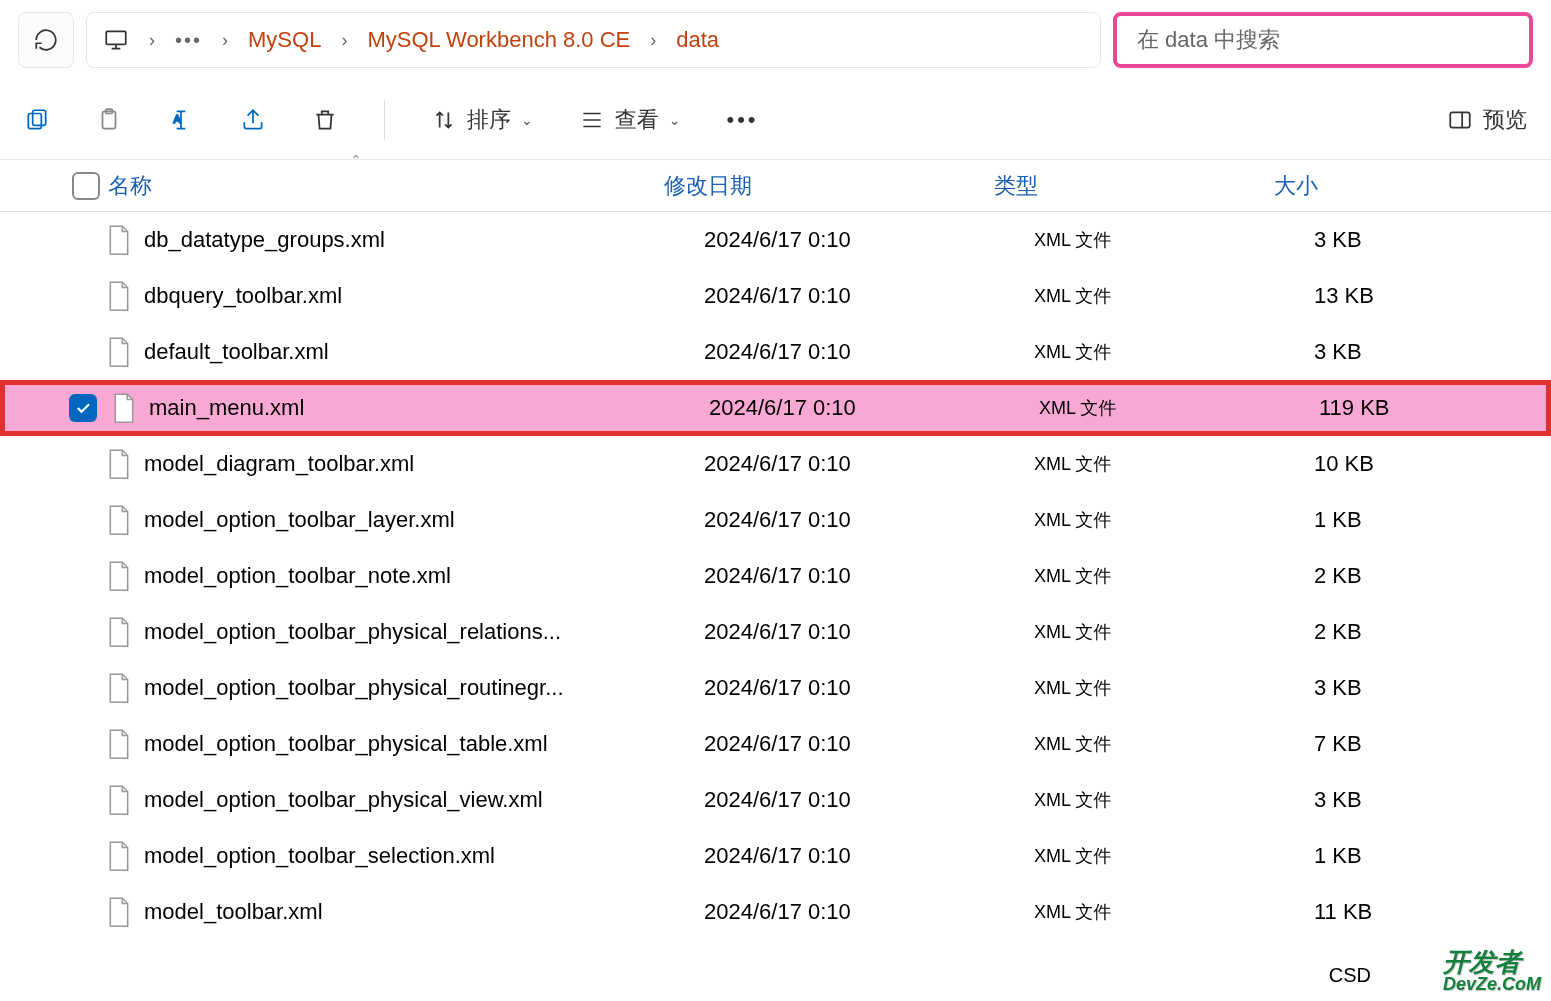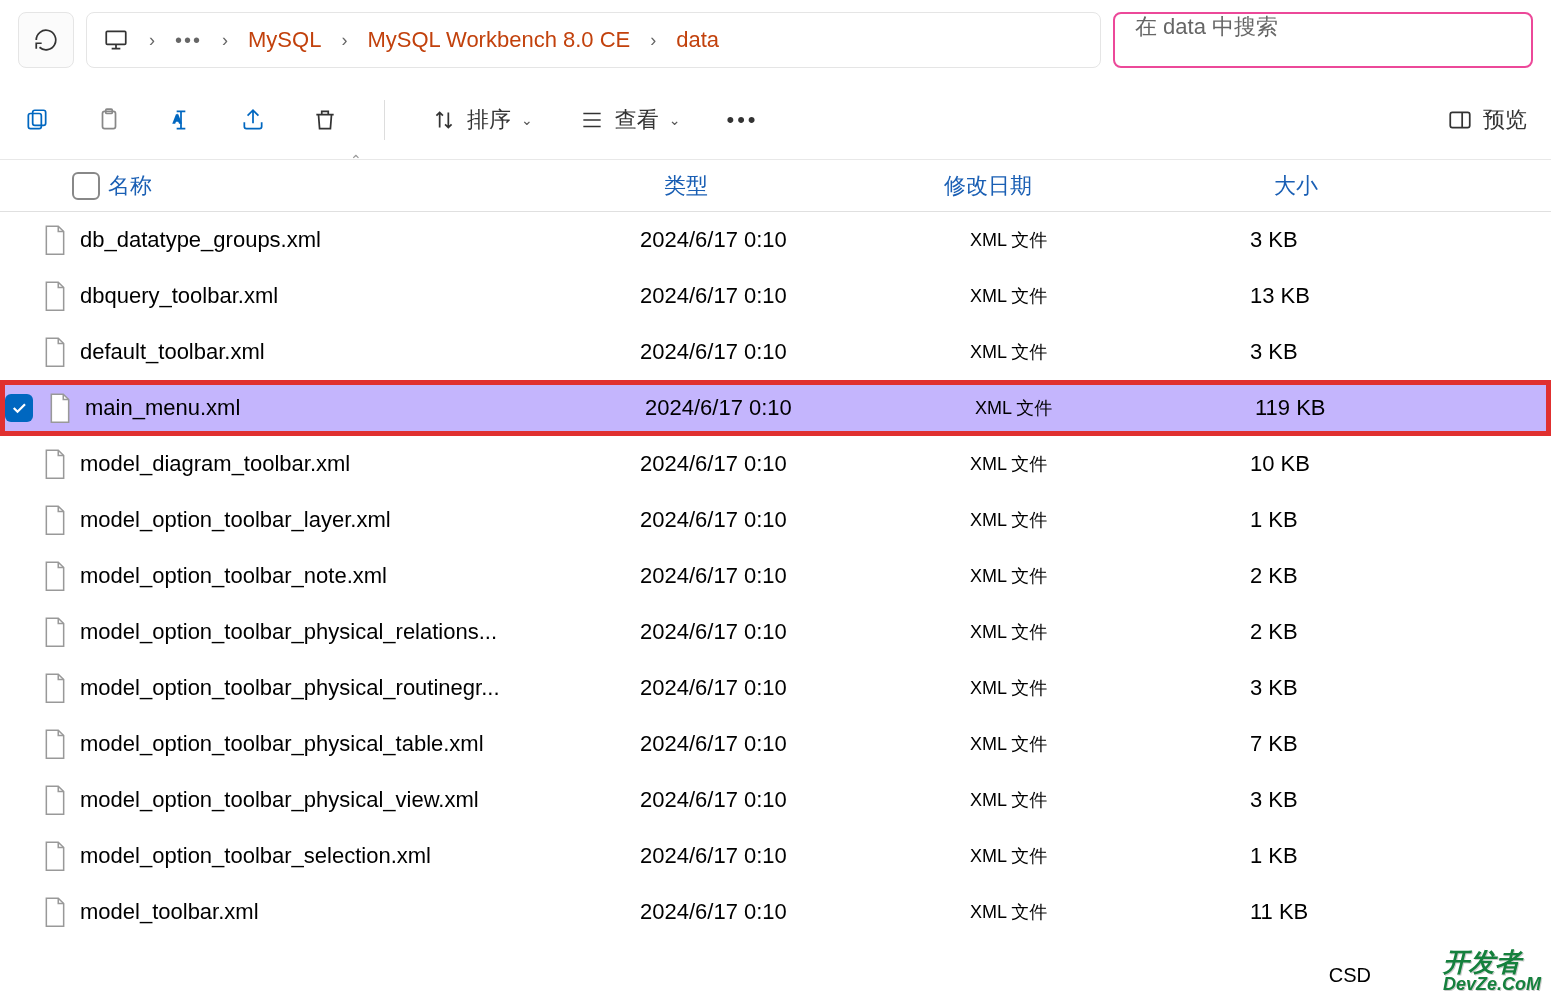--- a/index.html
+++ b/index.html
@@ -5,21 +5,21 @@
 * { margin: 0; padding: 0; box-sizing: border-box; font-family: "Segoe UI", "Microsoft YaHei", sans-serif; }
 body { background: #ffffff; font-size: 20px; color: #000; width: 1551px; height: 1001px; overflow: hidden; }
 
 
 .addr-row { display: flex; align-items: center; height: 80px; padding: 12px 18px; gap: 12px; }
 .refresh-btn { width: 56px; height: 56px; display: flex; align-items: center; justify-content: center; border: 1px solid #e5e5e5; border-radius: 8px; background: #fbfbfb; }
 .breadcrumb { flex: 1; height: 56px; display: flex; align-items: center; border: 1px solid #e5e5e5; border-radius: 8px; padding: 0 16px; gap: 20px; background: #fff; }
 .bc-sep { color: #666; font-size: 18px; }
 .bc-item { color: #c2410c; font-size: 22px; }
 .bc-more { color: #666; letter-spacing: 2px; }
-.search-box { width: 420px; height: 56px; border: 2px solid #ec4899; border-radius: 8px; display: flex; align-items: flex-start; padding: 0 20px; background: #fff; }
+.search-box { width: 420px; height: 56px; border: 4px solid #ec4899; border-radius: 8px; display: flex; align-items: center; padding: 0 20px; background: #fff; }
 .search-input { border: none; outline: none; font-size: 22px; color: #666; width: 100%; background: transparent; }
 .search-input::placeholder { color: #666; }
 
 
 .toolbar { display: flex; align-items: center; height: 80px; padding: 0 24px; gap: 46px; border-bottom: 1px solid #e8e8e8; }
 .tb-btn { display: flex; align-items: center; gap: 10px; color: #333; font-size: 22px; }
 .tb-divider { width: 1px; height: 40px; background: #ddd; }
 .tb-right { margin-left: auto; display: flex; align-items: center; gap: 12px; }
 .chev-down { font-size: 14px; color: #555; }
 
@@ -28,22 +28,22 @@
 .col-headers .chev-up { position: absolute; left: 350px; top: -8px; font-size: 14px; color: #999; }
 .col { color: #1a5fb4; font-size: 22px; font-weight: 400; display: flex; align-items: center; }
 .col-name { width: 600px; padding-left: 44px; }
 .col-date { width: 330px; }
 .col-type { width: 280px; }
 .col-size { width: 170px; }
 .hdr-checkbox { width: 28px; height: 28px; border: 2px solid #888; border-radius: 6px; position: absolute; left: 72px; top: 12px; }
 
 
 .file-list { }
-.file-row { display: flex; align-items: center; height: 56px; position: relative; }
-.file-row.selected { background: #c4b5fd; border: 1px solid #99d1ff; }
+.file-row { display: flex; align-items: center; height: 56px; padding-left: 64px; position: relative; }
+.file-row.selected { background: #f9a8d4; border: 1px solid #99d1ff; }
 .file-row.highlighted { border: 5px solid #e03030; }
 .row-check { width: 28px; height: 28px; border-radius: 6px; margin-right: 14px; visibility: hidden; }
 .file-row.selected .row-check { visibility: visible; background: #0067c0; display: flex; align-items: center; justify-content: center; }
 .row-check svg { width: 18px; height: 18px; }
 .file-icon { width: 26px; height: 32px; margin-right: 12px; }
 .cell-name { width: 560px; font-size: 22px; color: #000; white-space: nowrap; overflow: hidden; text-overflow: ellipsis; }
 .cell-date { width: 330px; font-size: 22px; color: #000; }
 .cell-type { width: 280px; font-size: 18px; color: #000; }
 .cell-size { width: 170px; font-size: 22px; color: #000; text-align: left; padding-right: 18px; }
 
@@ -139,22 +139,22 @@
         </svg>
       <span>预览</span>
     </div>
   </div>
 </div>
 
 <div class="col-headers">
   <span class="chev-up">⌃</span>
   <div class="hdr-checkbox"></div>
   <div class="col col-name">名称</div>
+  <div class="col col-date">修改日期</div>
   <div class="col col-type">类型</div>
-  <div class="col col-date">修改日期</div>
   <div class="col col-size">大小</div>
 </div>
 
 <div class="file-list" id="file-list">
     <div class="file-row">
     <div class="row-check"></div>
     <div class="file-icon"><svg viewBox="0 0 24 30" fill="none" stroke="#999" stroke-width="1.4">
           <path d="M4 2h11l5 5v21H4z" fill="#fff"></path>
           <path d="M15 2v5h5"></path>
         </svg></div>

